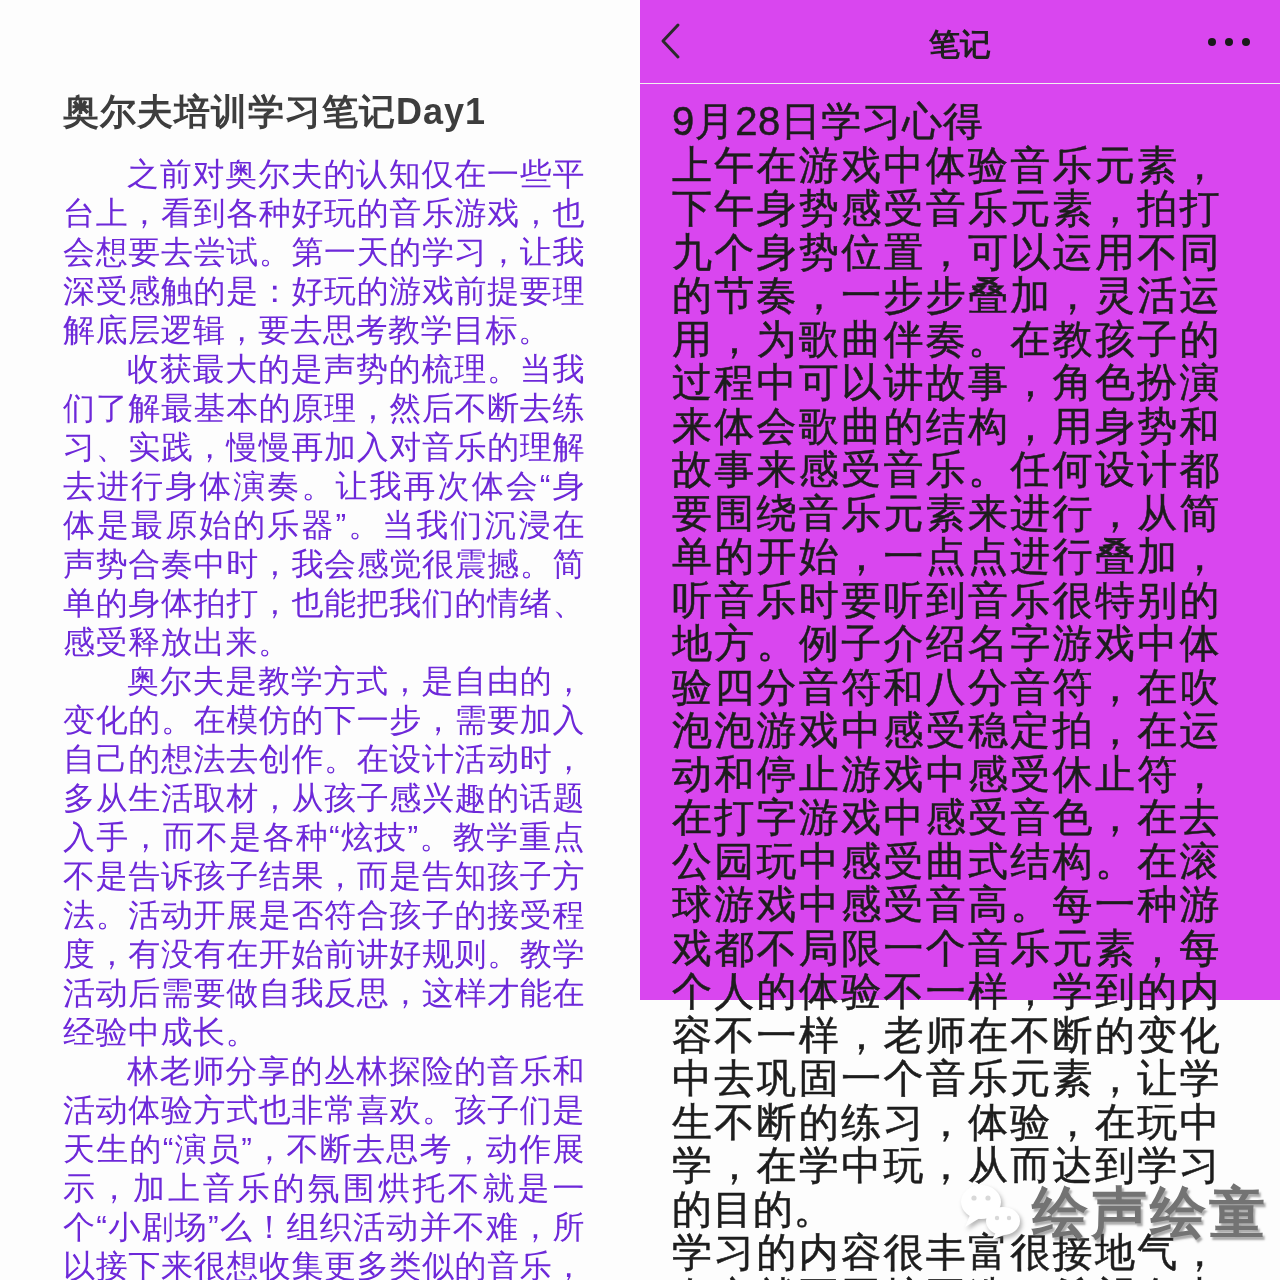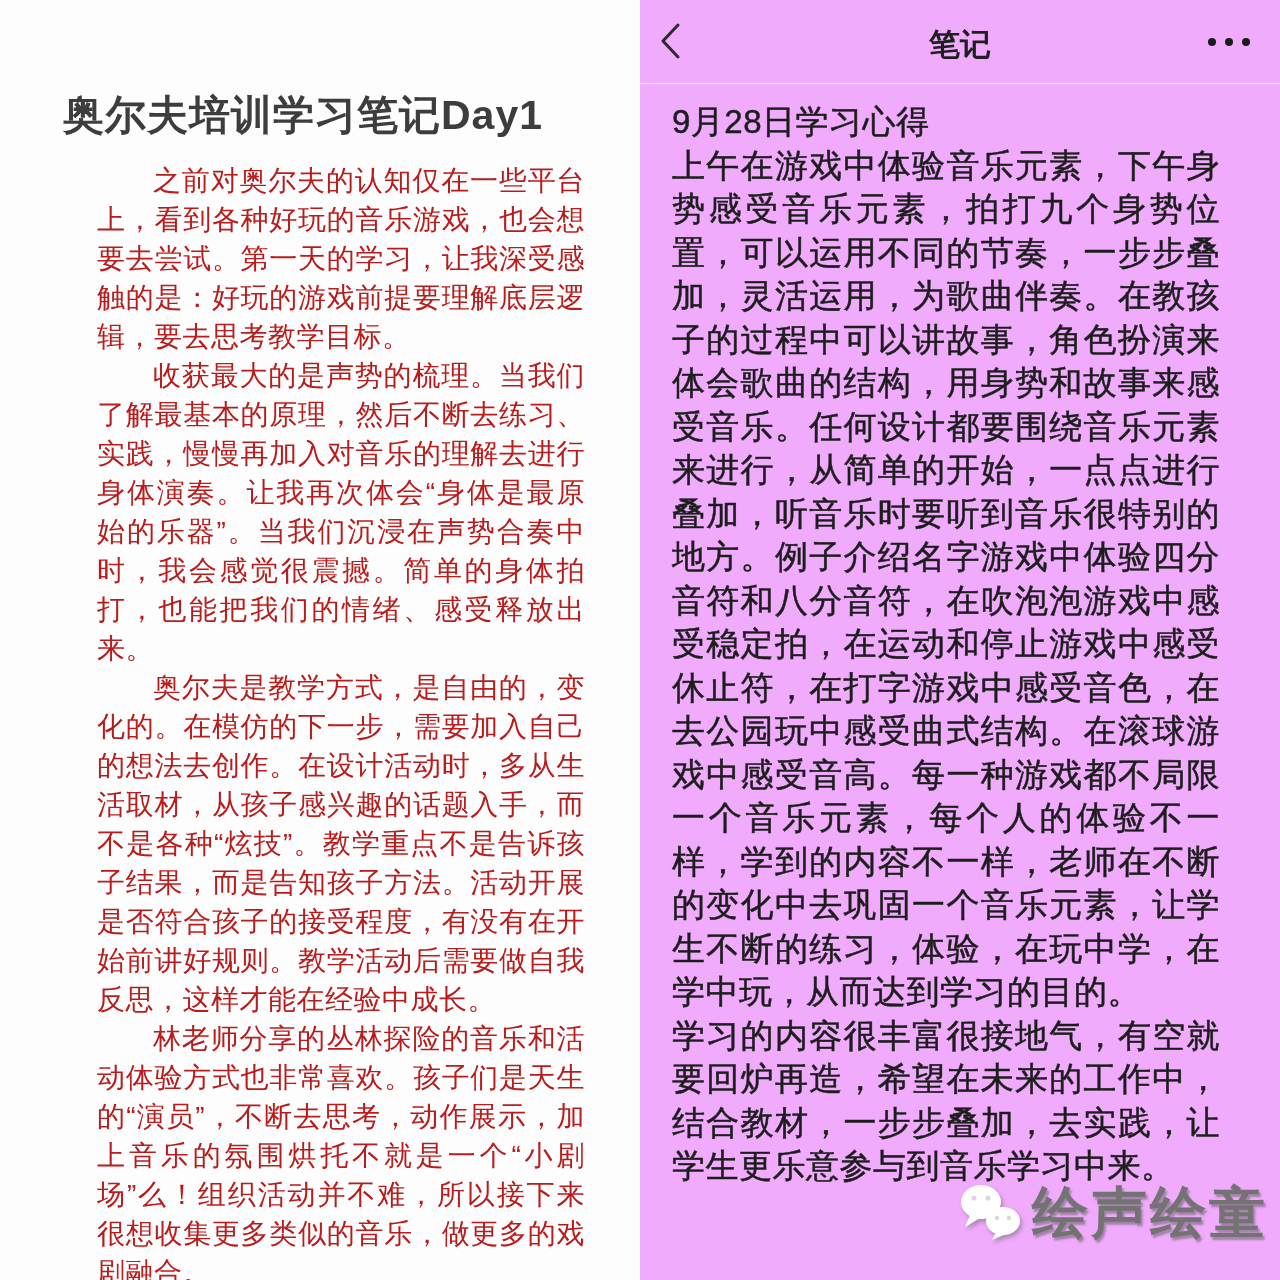--- a/index.html
+++ b/index.html
@@ -10,42 +10,41 @@
     overflow: hidden;
     position: relative;
   }
   
   .left-page {
     position: absolute;
     left: 63px; top: 88px;
     width: 522px;
   }
   .left-title {
-    font-size: 41px;
+    font-size: 36px;
     font-weight: bold;
     color: #3d3d3d;
     letter-spacing: 1px;
     margin-bottom: 18px;
     white-space: nowrap;
   }
   .left-body p {
-    font-size: 28px;
+    font-size: 32px;
     line-height: 39px;
-    color: #b91c1c;
+    color: #6d28d9;
     text-align: justify;
     text-indent: 2em;
     letter-spacing: 0.5px;
-    margin-left: 34px;
   }
   
   .right-page {
     position: absolute;
     left: 640px; top: 0;
-    width: 640px; height: 1280px;
-    background: #f0abfc;
+    width: 640px; height: 1000px;
+    background: #d946ef;
   }
   .note-header {
     position: relative;
     height: 84px;
     border-bottom: 1px solid #f0f0f0;
   }
   .back-button {
     position: absolute;
     left: 8px; top: 20px;
     width: 44px; height: 44px;
@@ -73,21 +72,21 @@
     width: 8px; height: 8px;
     border-radius: 50%;
     background: #1a1a1a;
   }
   .note-body {
     padding: 16px 0 0 32px;
     width: 590px;
   }
   .note-body p {
     width: 548px;
-    font-size: 33px;
+    font-size: 40px;
     line-height: 43.5px;
     color: #1d1d1d;
     text-align: justify;
     letter-spacing: 0.5px;
     -webkit-text-stroke: 0.5px #1d1d1d;
   }
   
   .watermark {
     position: absolute;
     right: 12px; bottom: 28px;

